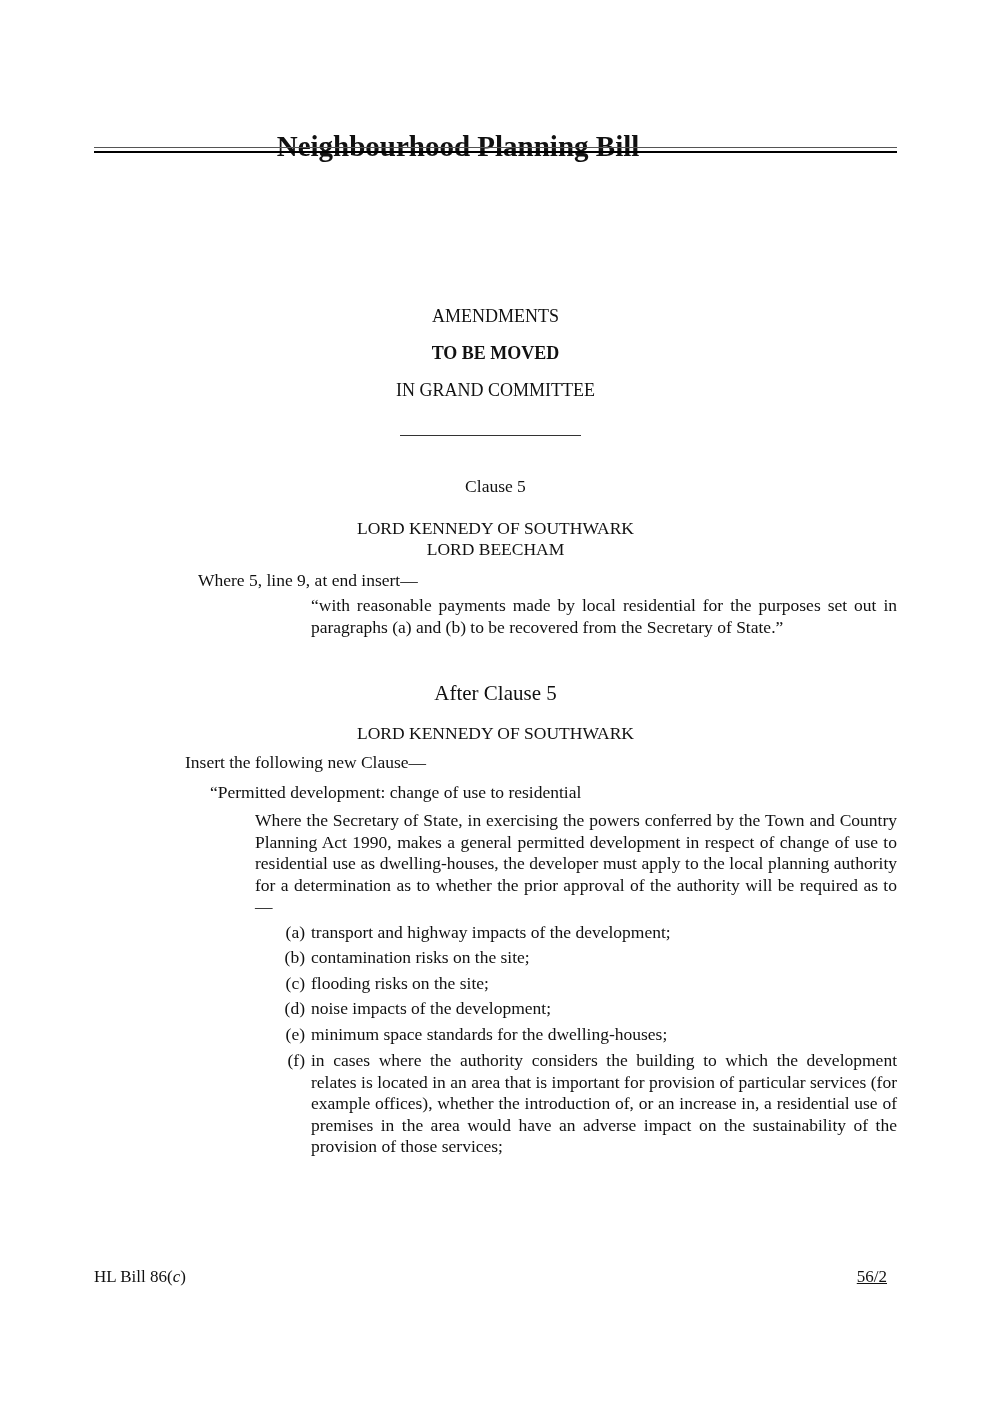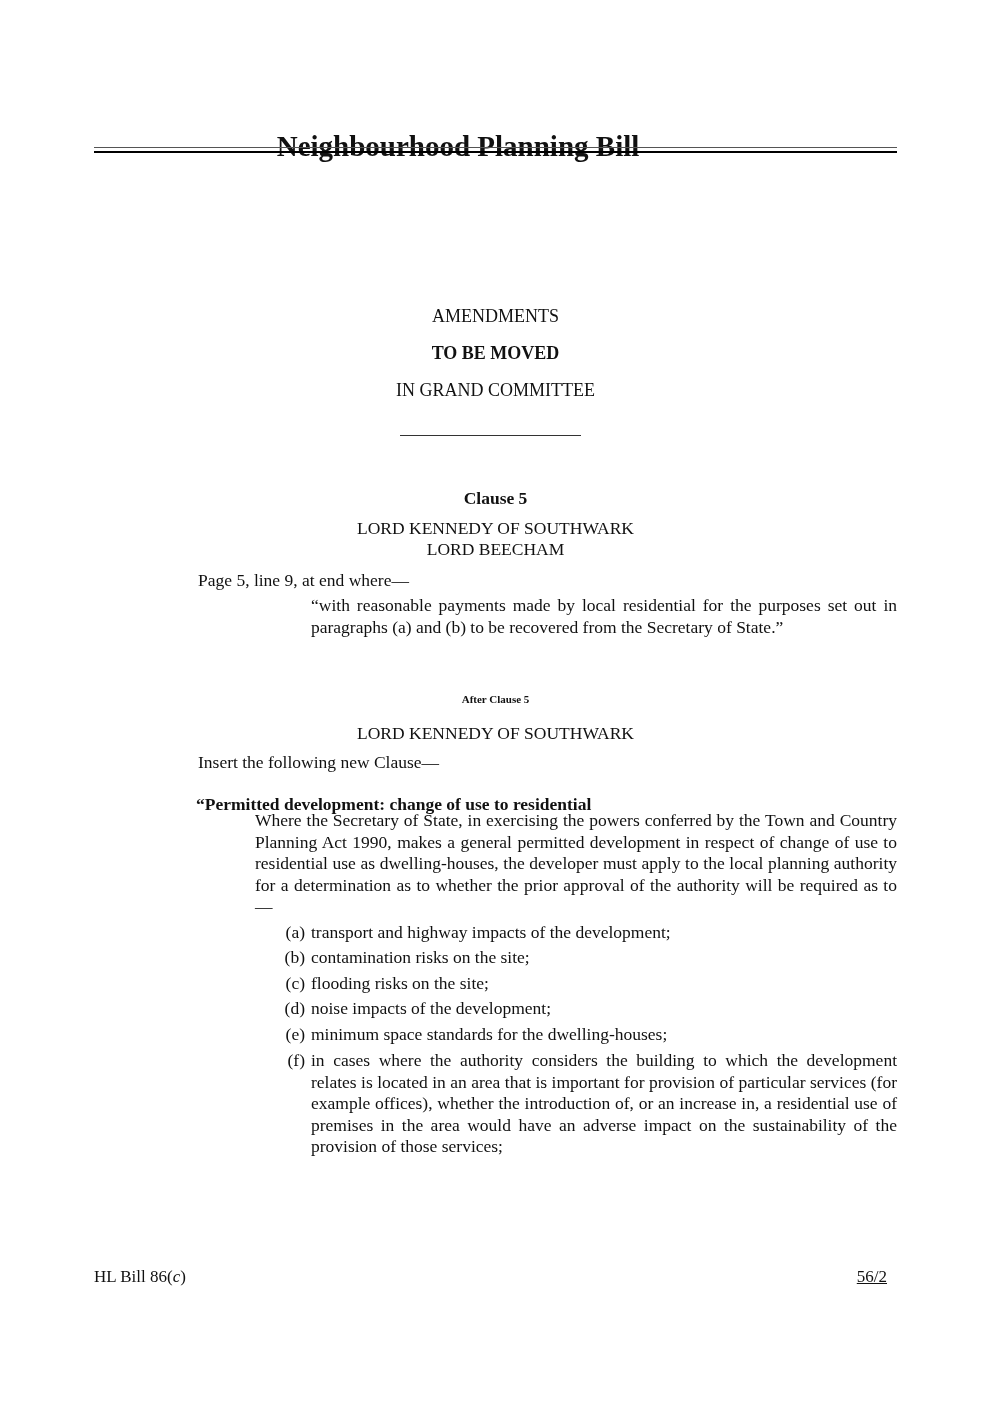--- a/index.html
+++ b/index.html
@@ -3,47 +3,47 @@
 <meta charset="utf-8">
 <style>
   html, body { margin:0; padding:0; background:#ffffff; }
   body { width:991px; height:1401px; position:relative; font-family:"Liberation Serif", "DejaVu Serif", serif; color:#111; }
   .abs { position:absolute; }
   .title { left:0; width:916px; top:106px; text-align:center; font-size:29px; font-weight:bold;margin-top:24px; }
   .rule1 { left:94px; width:803px; top:147px; height:1px; background:#555; }
   .rule2 { left:94px; width:803px; top:151px; height:2px; background:#000; }
   .center { left:0; width:991px; text-align:center; font-size:18px; }
   .shortrule { left:400px; width:181px; top:435px; height:1px; background:#333; }
-  .bold { font-weight:bold;margin-top:12px; }
+  .bold { font-weight:normal; }
   .para { font-size:17.5px; line-height:21.5px; text-align:justify; }
   .item { font-size:17.5px; line-height:21.5px; }
   .lbl { position:absolute; right:100%; margin-right:6px; text-align:right; width:40px; }
 </style>
 </head>
 <body>
 
 <div class="abs title">Neighbourhood Planning Bill</div>
 <div class="abs rule1"></div>
 <div class="abs rule2"></div>
 
 <div class="abs center" style="top:306px;">AMENDMENTS</div>
 <div class="abs center" style="top:343px;font-weight:bold;">TO BE MOVED</div>
 <div class="abs center" style="top:380px;">IN GRAND COMMITTEE</div>
 <div class="abs shortrule"></div>
 
 <div class="abs center bold" style="top:476px;font-size:17.5px;">Clause 5</div>
 <div class="abs center" style="top:518px;font-size:17.5px;">LORD KENNEDY OF SOUTHWARK</div>
 <div class="abs center" style="top:539px;font-size:17.5px;">LORD BEECHAM</div>
-<div class="abs item" style="left:198px;top:570px;">Page 5, line 9, at end where—</div>
+<div class="abs item" style="left:198px;top:570px;">Where 5, line 9, at end insert—</div>
 <div class="abs para" style="left:311px;width:586px;top:595px;">“with reasonable payments made by local residential for the purposes set out in paragraphs (a) and (b) to be recovered from the Secretary of State.”</div>
 
-<div class="abs center bold" style="top:681px;font-size:11px;">After Clause 5</div>
+<div class="abs center bold" style="top:681px;font-size:21px;">After Clause 5</div>
 <div class="abs center" style="top:723px;font-size:17.5px;">LORD KENNEDY OF SOUTHWARK</div>
-<div class="abs item" style="left:198px;top:752px;">Insert the following new Clause—</div>
-<div class="abs item bold" style="left:196px;top:782px;">“Permitted development: change of use to residential</div>
+<div class="abs item" style="left:185px;top:752px;">Insert the following new Clause—</div>
+<div class="abs item bold" style="left:210px;top:782px;">“Permitted development: change of use to residential</div>
 <div class="abs para" style="left:255px;width:642px;top:810px;">Where the Secretary of State, in exercising the powers conferred by the Town and Country Planning Act 1990, makes a general permitted development in respect of change of use to residential use as dwelling-houses, the developer must apply to the local planning authority for a determination as to whether the prior approval of the authority will be required as to—</div>
 
 <div class="abs item" style="left:311px;top:922px;"><span class="lbl">(a)</span><span>transport and highway impacts of the development;</span></div>
 <div class="abs item" style="left:311px;top:947px;"><span class="lbl">(b)</span><span>contamination risks on the site;</span></div>
 <div class="abs item" style="left:311px;top:973px;"><span class="lbl">(c)</span><span>flooding risks on the site;</span></div>
 <div class="abs item" style="left:311px;top:998px;"><span class="lbl">(d)</span><span>noise impacts of the development;</span></div>
 <div class="abs item" style="left:311px;top:1024px;"><span class="lbl">(e)</span><span>minimum space standards for the dwelling-houses;</span></div>
 <div class="abs para" style="left:311px;width:586px;top:1050px;"><span class="lbl">(f)</span><span>in cases where the authority considers the building to which the development relates is located in an area that is important for provision of particular services (for example offices), whether the introduction of, or an increase in, a residential use of premises in the area would have an adverse impact on the sustainability of the provision of those services;</span></div>
 
 <div class="abs item" style="left:94px;top:1266px;font-size:17px;"><span>HL Bill 86(</span><i>c</i><span>)</span></div>

